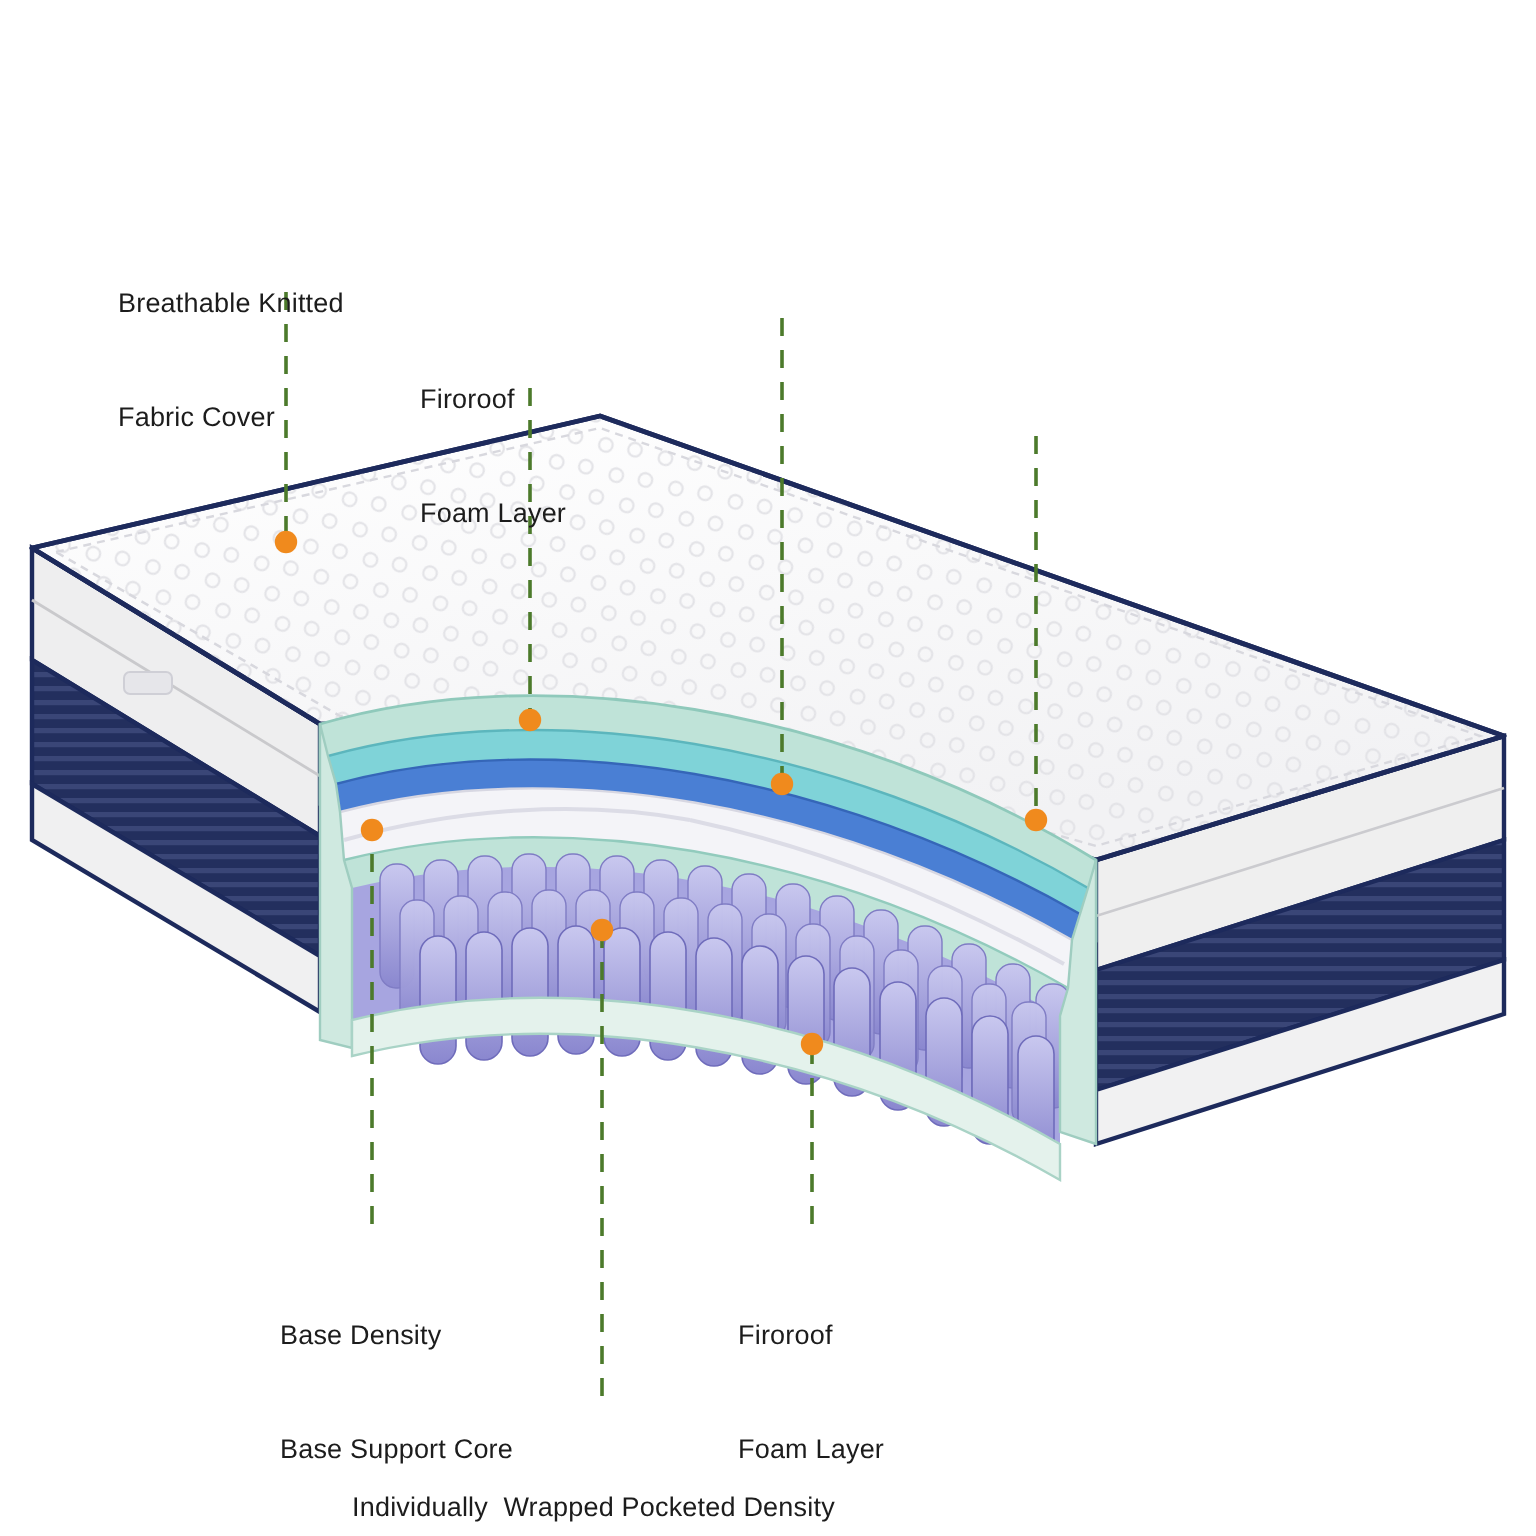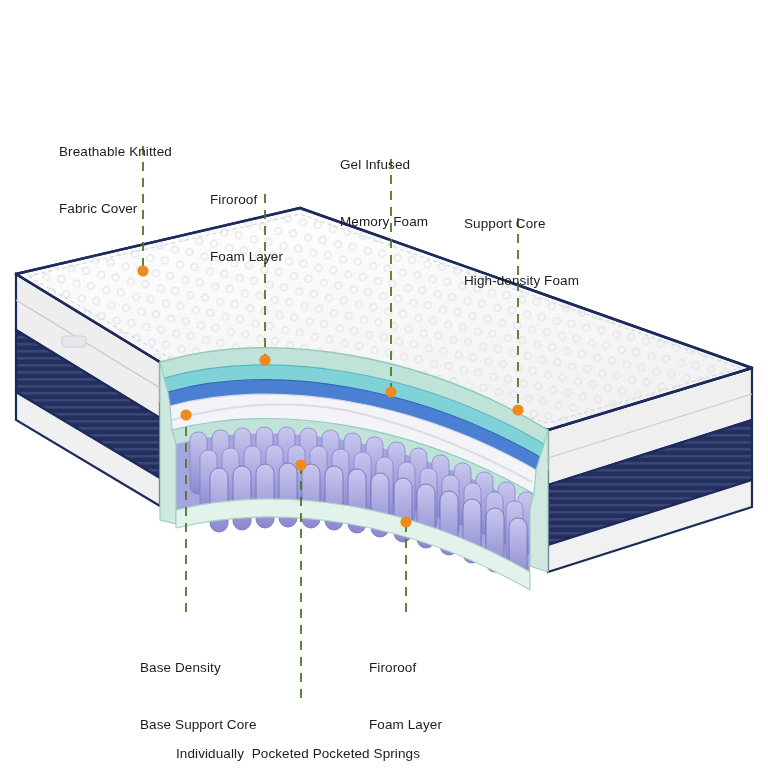--- a/index.html
+++ b/index.html
@@ -208,37 +208,29 @@
   <div class="callout-label" style="left:59px; top:104px;">
     <div>Breathable Knitted</div>
     <div>Fabric Cover</div>
   </div>
 
   <div class="callout-label" style="left:210px; top:152px;">
     <div>Firoroof</div>
     <div>Foam Layer</div>
   </div>
 
-  <div class="callout-label" style="left:340px; top:117px;">
-    <div>Gel Infused</div>
-    <div>Memory Foam</div>
-  </div>
-
-  <div class="callout-label" style="left:464px; top:176px;">
-    <div>Support Core</div>
-    <div>High-density Foam</div>
-  </div>
+
 
   <div class="callout-label" style="left:140px; top:620px;">
     <div>Base Density</div>
     <div>Base Support Core</div>
   </div>
 
   <div class="callout-label" style="left:176px; top:706px;">
-    <div>Individually  Pocketed Pocketed Springs</div>
+    <div>Individually  Wrapped Pocketed Density</div>
   </div>
 
   <div class="callout-label" style="left:369px; top:620px;">
     <div>Firoroof</div>
     <div>Foam Layer</div>
   </div>
 
 </div>
 
 </body></html>

